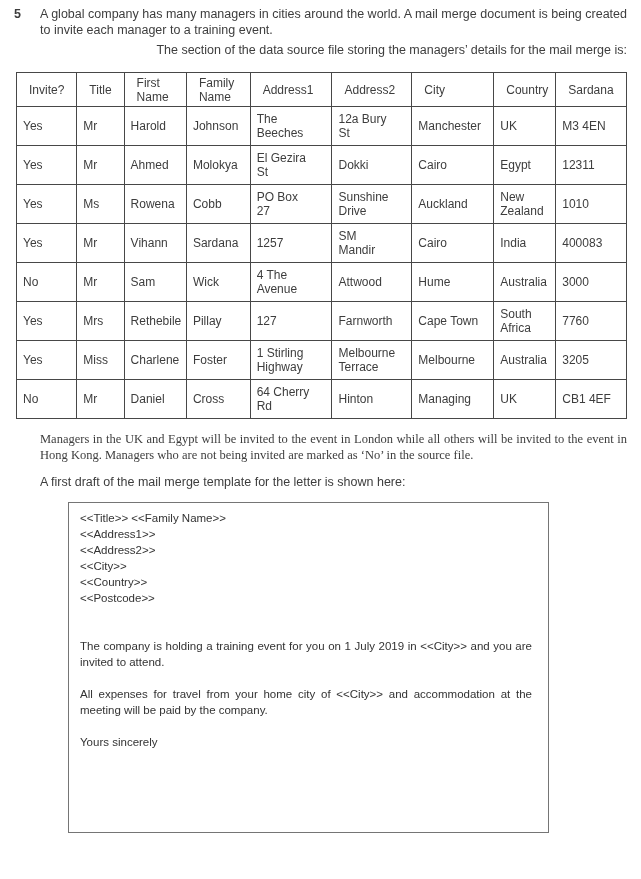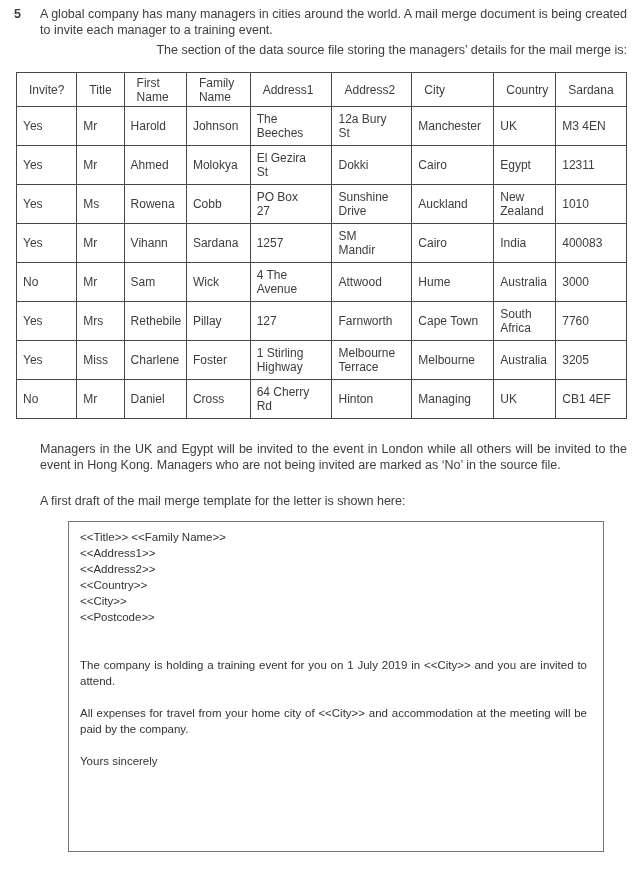--- a/index.html
+++ b/index.html
@@ -26,22 +26,22 @@
     font-size: 12.5px;
     line-height: 16px;
   }
   .q-body {
     flex: 1;
     font-size: 12.5px;
     line-height: 16px;
   }
   .para { margin: 0; text-align: justify; }
   .caption { margin-top: 4px; text-align: right; }
-  .rules { margin-top: 22px; }
-  .draft { margin-top: 20px; text-align: left; }
+  .rules { margin-top: 12px; font-family: Liberation Serif, serif; }
+  .draft { margin-top: 11px; text-align: left; }
 
   table.data-table {
     border-collapse: collapse;
     table-layout: fixed;
     margin: 14px 0 0 -24px;
     font-size: 12px;
   }
   table.data-table th, table.data-table td {
     border: 1px solid #474747;
     vertical-align: middle;
@@ -60,21 +60,21 @@
     height: 27px;
   }
   table.data-table th:nth-child(3), table.data-table td:nth-child(3) { padding-right: 4px; }
   table.data-table th:nth-child(5), table.data-table td:nth-child(5) { padding-right: 18px; }
   table.data-table th:nth-child(6), table.data-table td:nth-child(6) { padding-right: 15px; }
   table.data-table th:nth-child(8), table.data-table td:nth-child(8) { padding-right: 7px; }
 
   .letter-box {
     box-sizing: border-box;
     margin: 12px 4px 0 28px;
-    width: 536px;
+    width: 481px;
     height: 331px;
     border: 1px solid #757575;
     padding: 7px 16px 0 11px;
     font-size: 11.5px;
     line-height: 16px;
     color: #333333;
   }
   .letter-line {
     min-height: 16px;
     text-align: justify;
@@ -207,22 +207,22 @@
           </tbody>
       </table>
 
       <p class="para rules">Managers in the UK and Egypt will be invited to the event in London while all others will be invited to the event in Hong Kong. Managers who are not being invited are marked as ‘No’ in the source file.</p>
       <p class="para draft">A first draft of the mail merge template for the letter is shown here:</p>
 
       <div class="letter-box" id="letter-box">
           <div class="letter-line">&lt;&lt;Title&gt;&gt; &lt;&lt;Family Name&gt;&gt;</div>
           <div class="letter-line">&lt;&lt;Address1&gt;&gt;</div>
           <div class="letter-line">&lt;&lt;Address2&gt;&gt;</div>
+          <div class="letter-line">&lt;&lt;City&gt;&gt;</div>
           <div class="letter-line">&lt;&lt;Country&gt;&gt;</div>
-          <div class="letter-line">&lt;&lt;City&gt;&gt;</div>
           <div class="letter-line">&lt;&lt;Postcode&gt;&gt;</div>
           <div class="letter-line"></div>
           <div class="letter-line"></div>
           <div class="letter-line">The company is holding a training event for you on 1 July 2019 in &lt;&lt;City&gt;&gt; and you are invited to attend.</div>
           <div class="letter-line"></div>
           <div class="letter-line">All expenses for travel from your home city of &lt;&lt;City&gt;&gt; and accommodation at the meeting will be paid by the company.</div>
           <div class="letter-line"></div>
           <div class="letter-line">Yours sincerely</div>
           <div class="letter-line"></div>
         </div>

